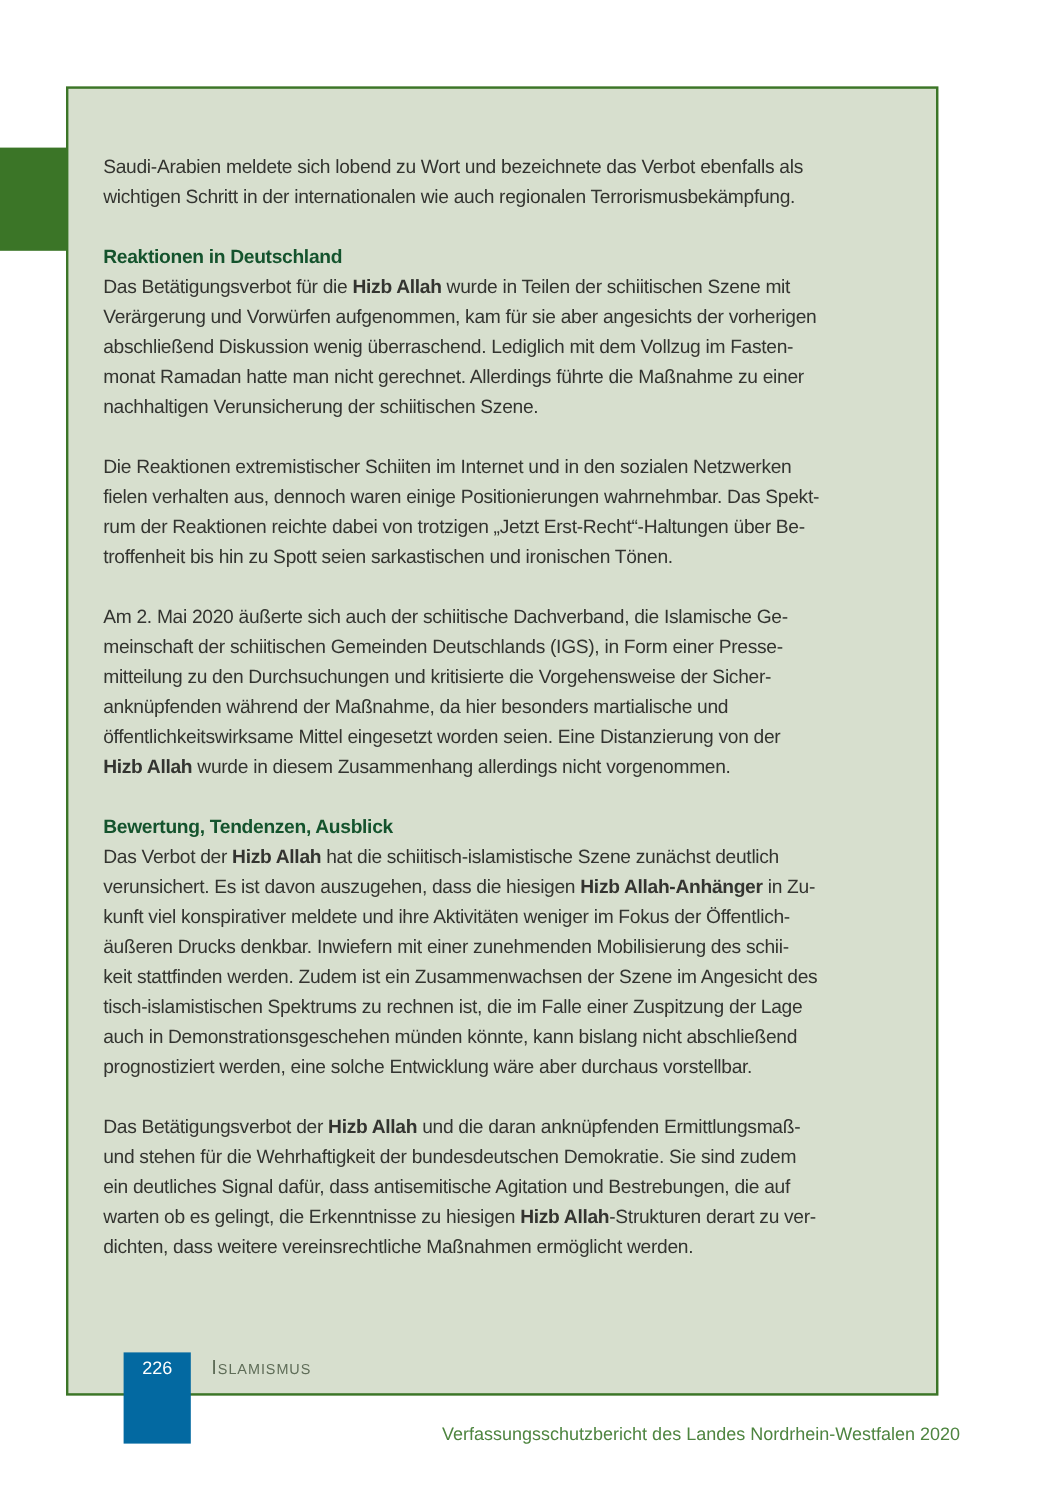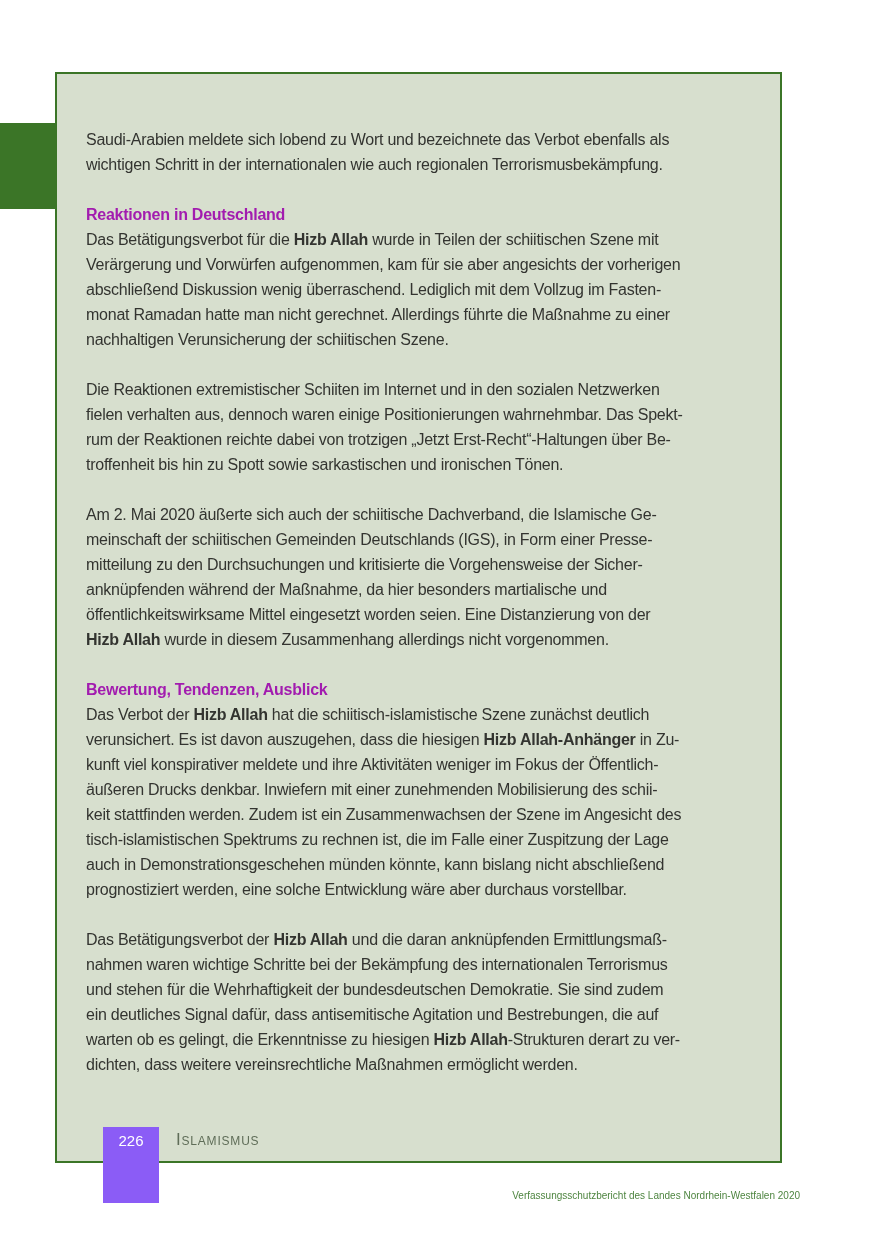--- a/index.html
+++ b/index.html
@@ -31,52 +31,52 @@
     color: #333430;
     font-size: 16px;
     line-height: 25px;
     letter-spacing: -0.25px;
   }
   .block { margin: 25px 0 0 0; }
   .block:first-child { margin-top: 0; }
   .heading {
     margin: 25px 0 0 0;
     font-weight: 700;
-    color: #a21caf;
+    color: #14532d;
     font-size: 16px;
     line-height: 25px;
   }
   .heading + .block { margin-top: 0; }
   .line { white-space: nowrap; }
   .line b { font-weight: 700; margin-top: 48px; }
   .page-number-block {
     position: absolute;
     left: 103px; top: 1127px;
     width: 56px; height: 76px;
-    background: #8b5cf6;
+    background: #0369a1;
     color: #ffffff;
     font-size: 15px;
     text-align: center;
     line-height: 15px;
     padding-top: 6px;
     box-sizing: border-box;
   }
   .section-label {
     position: absolute;
     left: 176px; top: 1129px;
     font-variant: small-caps;
     font-size: 17px;
     letter-spacing: 0.8px;
     color: #5f6d58;
     line-height: 22px;
   }
   .report-line {
     position: absolute;
     right: 75px; top: 1187px;
-    font-size: 10px;
+    font-size: 15px;
     color: #4e8540;
     line-height: 18px;
   }
 </style>
 </head>
 <body>
 
 <div class="left-tab"></div>
 
 <div class="panel">
@@ -90,21 +90,21 @@
         <div class="line"><span>Das Betätigungsverbot für die </span><b>Hizb Allah</b><span> wurde in Teilen der schiitischen Szene mit</span></div>
         <div class="line"><span>Verärgerung und Vorwürfen aufgenommen, kam für sie aber angesichts der vorherigen</span></div>
         <div class="line"><span>abschließend Diskussion wenig überraschend. Lediglich mit dem Vollzug im Fasten-</span></div>
         <div class="line"><span>monat Ramadan hatte man nicht gerechnet. Allerdings führte die Maßnahme zu einer</span></div>
         <div class="line"><span>nachhaltigen Verunsicherung der schiitischen Szene.</span></div>
       </div>
     <div class="block">
         <div class="line"><span>Die Reaktionen extremistischer Schiiten im Internet und in den sozialen Netzwerken</span></div>
         <div class="line"><span>fielen verhalten aus, dennoch waren einige Positionierungen wahrnehmbar. Das Spekt-</span></div>
         <div class="line"><span>rum der Reaktionen reichte dabei von trotzigen „Jetzt Erst-Recht“-Haltungen über Be-</span></div>
-        <div class="line"><span>troffenheit bis hin zu Spott sowie sarkastischen und ironischen Tönen.</span></div>
+        <div class="line"><span>troffenheit bis hin zu Spott seien sarkastischen und ironischen Tönen.</span></div>
       </div>
     <div class="block">
         <div class="line"><span>Am 2. Mai 2020 äußerte sich auch der schiitische Dachverband, die Islamische Ge-</span></div>
         <div class="line"><span>meinschaft der schiitischen Gemeinden Deutschlands (IGS), in Form einer Presse-</span></div>
         <div class="line"><span>mitteilung zu den Durchsuchungen und kritisierte die Vorgehensweise der Sicher-</span></div>
         <div class="line"><span>anknüpfenden während der Maßnahme, da hier besonders martialische und</span></div>
         <div class="line"><span>öffentlichkeitswirksame Mittel eingesetzt worden seien. Eine Distanzierung von der</span></div>
         <div class="line"><b>Hizb Allah</b><span> wurde in diesem Zusammenhang allerdings nicht vorgenommen.</span></div>
       </div>
     <div class="heading">Bewertung, Tendenzen, Ausblick</div>
@@ -113,21 +113,20 @@
         <div class="line"><span>verunsichert. Es ist davon auszugehen, dass die hiesigen </span><b>Hizb Allah-Anhänger</b><span> in Zu-</span></div>
         <div class="line"><span>kunft viel konspirativer meldete und ihre Aktivitäten weniger im Fokus der Öffentlich-</span></div>
         <div class="line"><span>äußeren Drucks denkbar. Inwiefern mit einer zunehmenden Mobilisierung des schii-</span></div>
         <div class="line"><span>keit stattfinden werden. Zudem ist ein Zusammenwachsen der Szene im Angesicht des</span></div>
         <div class="line"><span>tisch-islamistischen Spektrums zu rechnen ist, die im Falle einer Zuspitzung der Lage</span></div>
         <div class="line"><span>auch in Demonstrationsgeschehen münden könnte, kann bislang nicht abschließend</span></div>
         <div class="line"><span>prognostiziert werden, eine solche Entwicklung wäre aber durchaus vorstellbar.</span></div>
       </div>
     <div class="block">
         <div class="line"><span>Das Betätigungsverbot der </span><b>Hizb Allah</b><span> und die daran anknüpfenden Ermittlungsmaß-</span></div>
-        <div class="line"><span>nahmen waren wichtige Schritte bei der Bekämpfung des internationalen Terrorismus</span></div>
         <div class="line"><span>und stehen für die Wehrhaftigkeit der bundesdeutschen Demokratie. Sie sind zudem</span></div>
         <div class="line"><span>ein deutliches Signal dafür, dass antisemitische Agitation und Bestrebungen, die auf</span></div>
         <div class="line"><span>warten ob es gelingt, die Erkenntnisse zu hiesigen </span><b>Hizb Allah</b><span>-Strukturen derart zu ver-</span></div>
         <div class="line"><span>dichten, dass weitere vereinsrechtliche Maßnahmen ermöglicht werden.</span></div>
       </div>
   </div>
 </div>
 
 <div class="page-number-block">
   <span>226</span>

